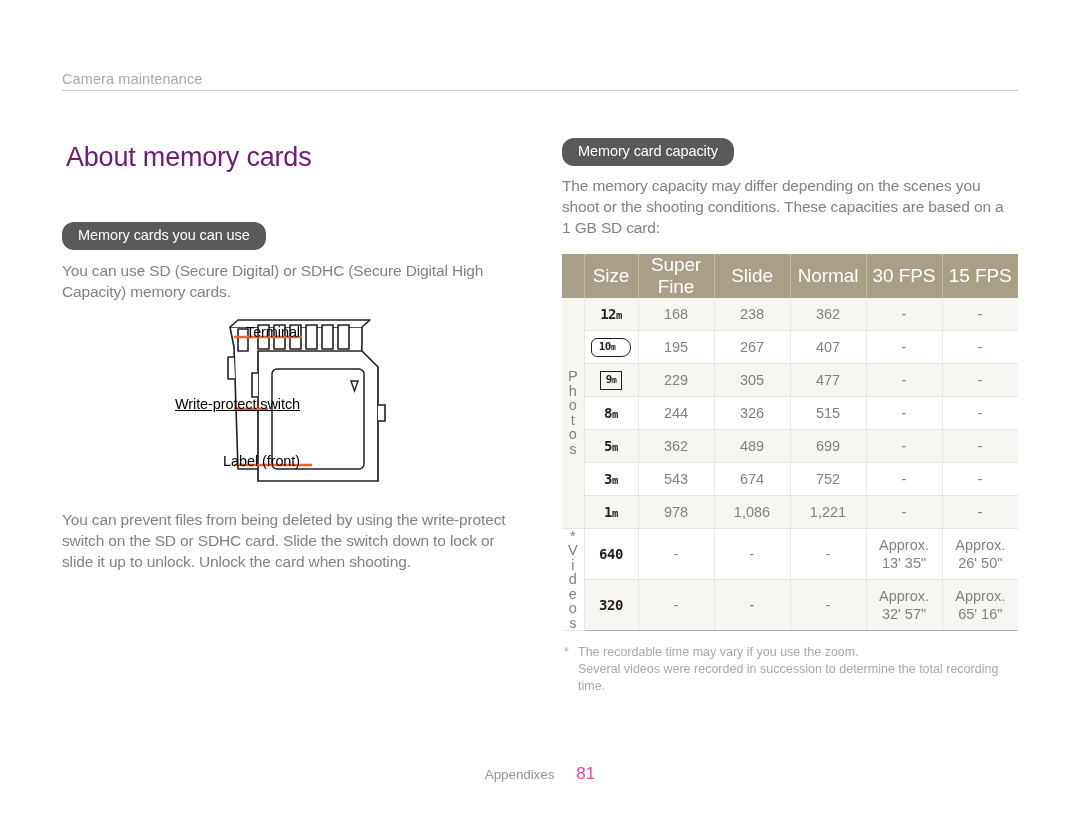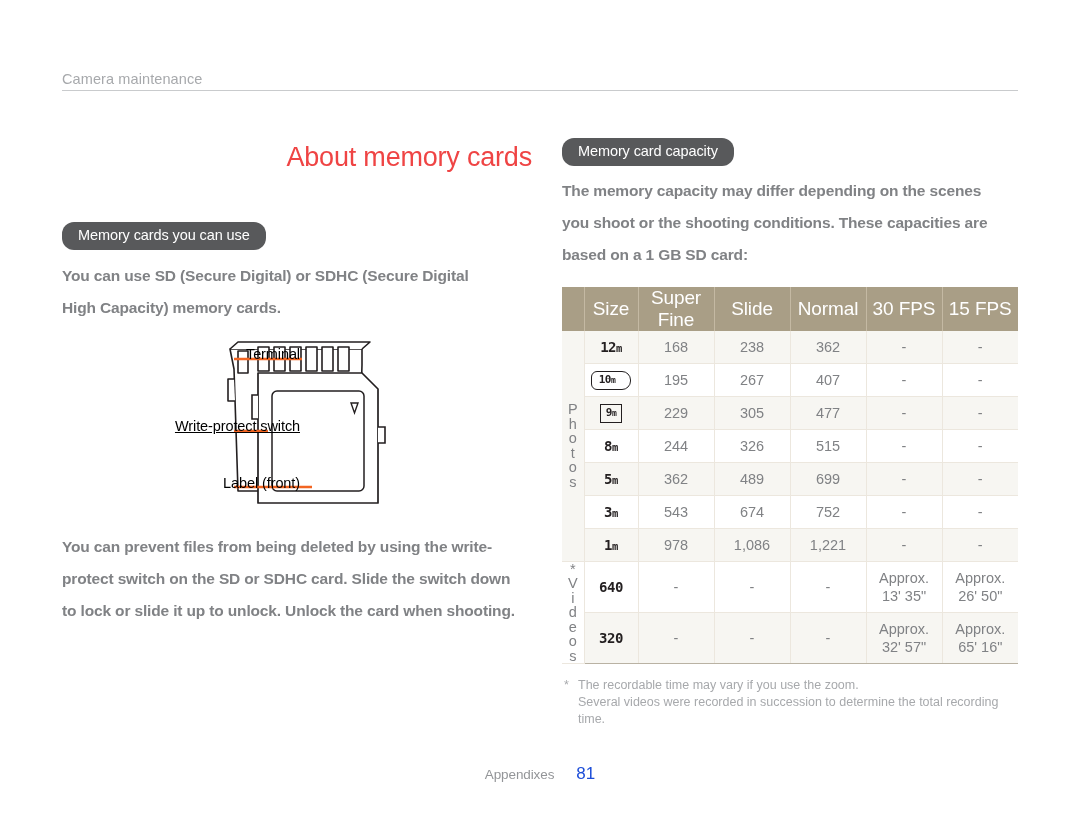--- a/index.html
+++ b/index.html
@@ -46,48 +46,46 @@
   #col-right {
     position: absolute;
     left: 562px;
     top: 128px;
     width: 458px;
   }
 
   
   .page-title {
     font-size: 27px;
-    color: #ef4444;
+    color: #701a75;
     font-weight: normal;
     letter-spacing: -.2px;
     margin: 0 0 0 4px;
     padding-top: 12px;
     line-height: 34px;
     white-space: nowrap;
-    text-align: right;
   }
 
   .pill {
     display: inline-block;
     background: #58595b;
     color: #ffffff;
     font-size: 14.5px;
     line-height: 14.5px;
     padding: 6px 16px 7px 16px;
     border-radius: 12px;
     letter-spacing: -.1px;
     white-space: nowrap;
   }
 
   .body-text {
     font-size: 15.5px;
-    line-height: 32px;
+    line-height: 21px;
     color: #808285;
     letter-spacing: -.15px;
-    font-weight: bold;
   }
 
   
   #memory-cards-pill-wrap { margin-top: 48px; }
   #left-intro { margin-top: 10px; width: 440px; }
   #card-figure { margin-top: 14px; height: 178px; position: relative; }
   #left-outro { margin-top: 14px; width: 466px; }
 
   
   #card-figure svg { display: block; }
@@ -222,21 +220,21 @@
     text-align: center;
     white-space: nowrap;
   }
   #page-footer .ft-label {
     font-size: 13.5px;
     color: #939598;
     letter-spacing: -.1px;
   }
   #page-footer .ft-num {
     font-size: 17px;
-    color: #1d4ed8;
+    color: #ec4899;
     margin-left: 22px;
   }
 </style>
 </head>
 <body>
 
 <div id="running-header">
   <div class="rh-text">Camera maintenance</div>
   <div class="rh-rule"></div>
 </div>

